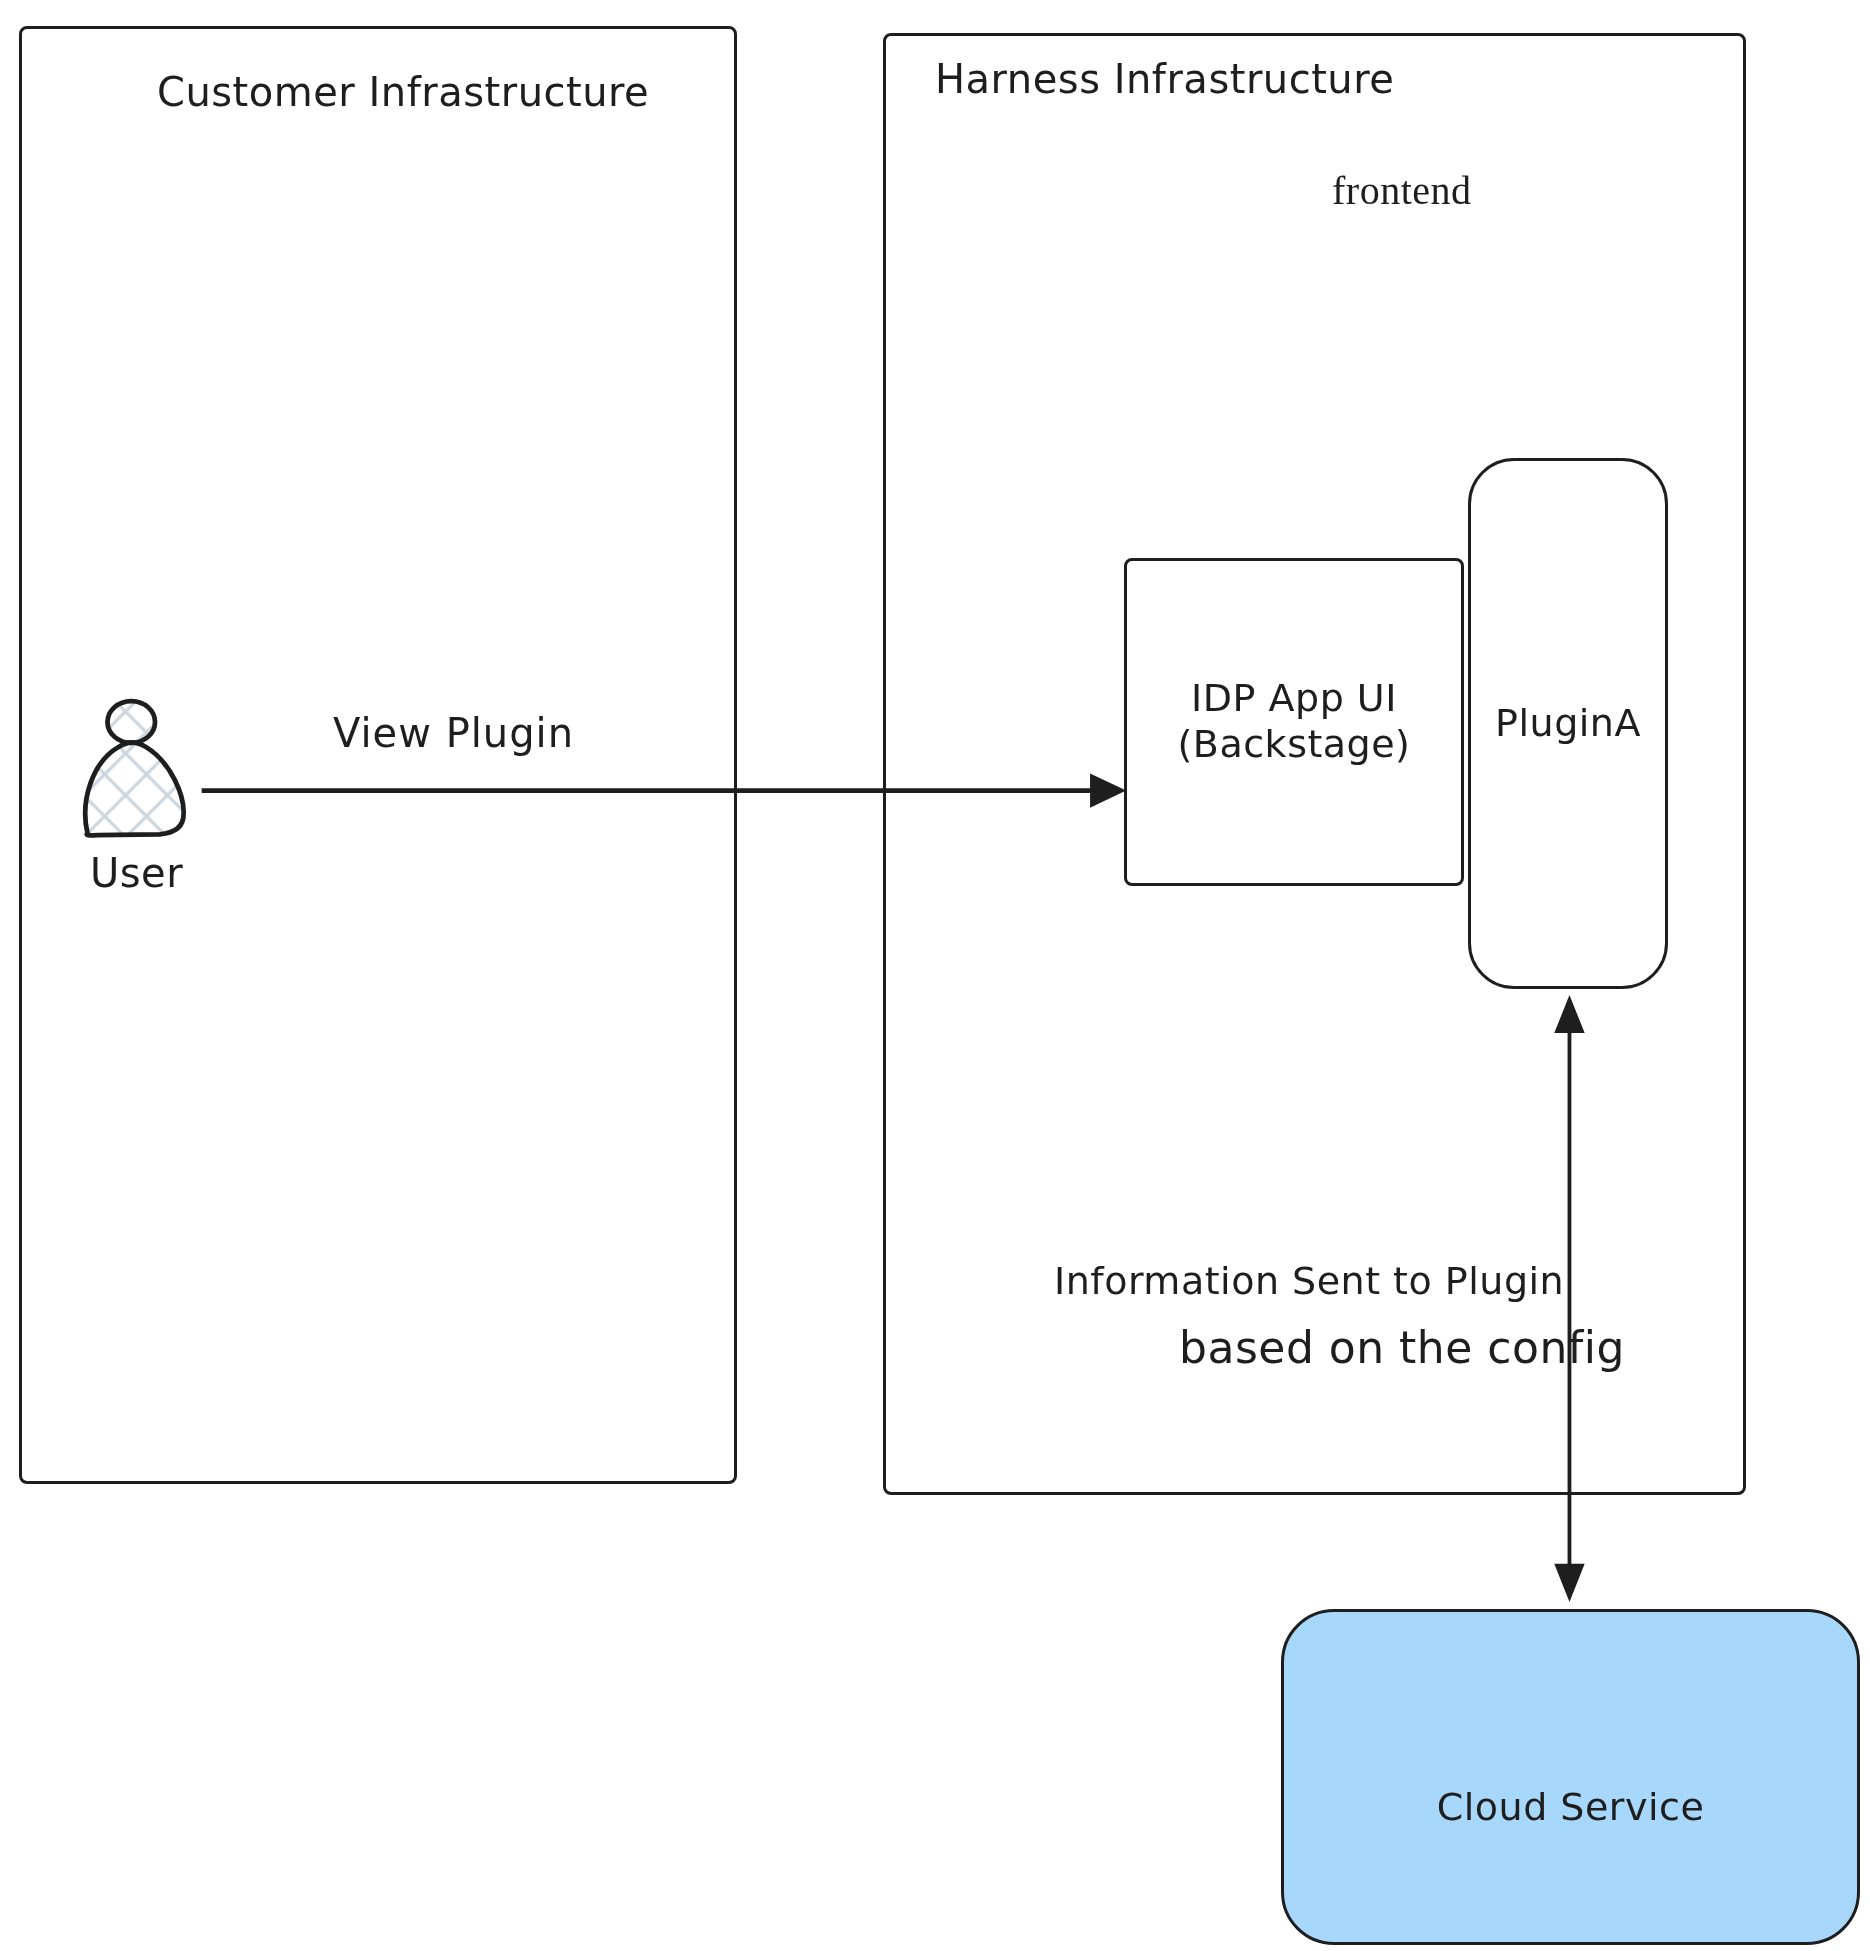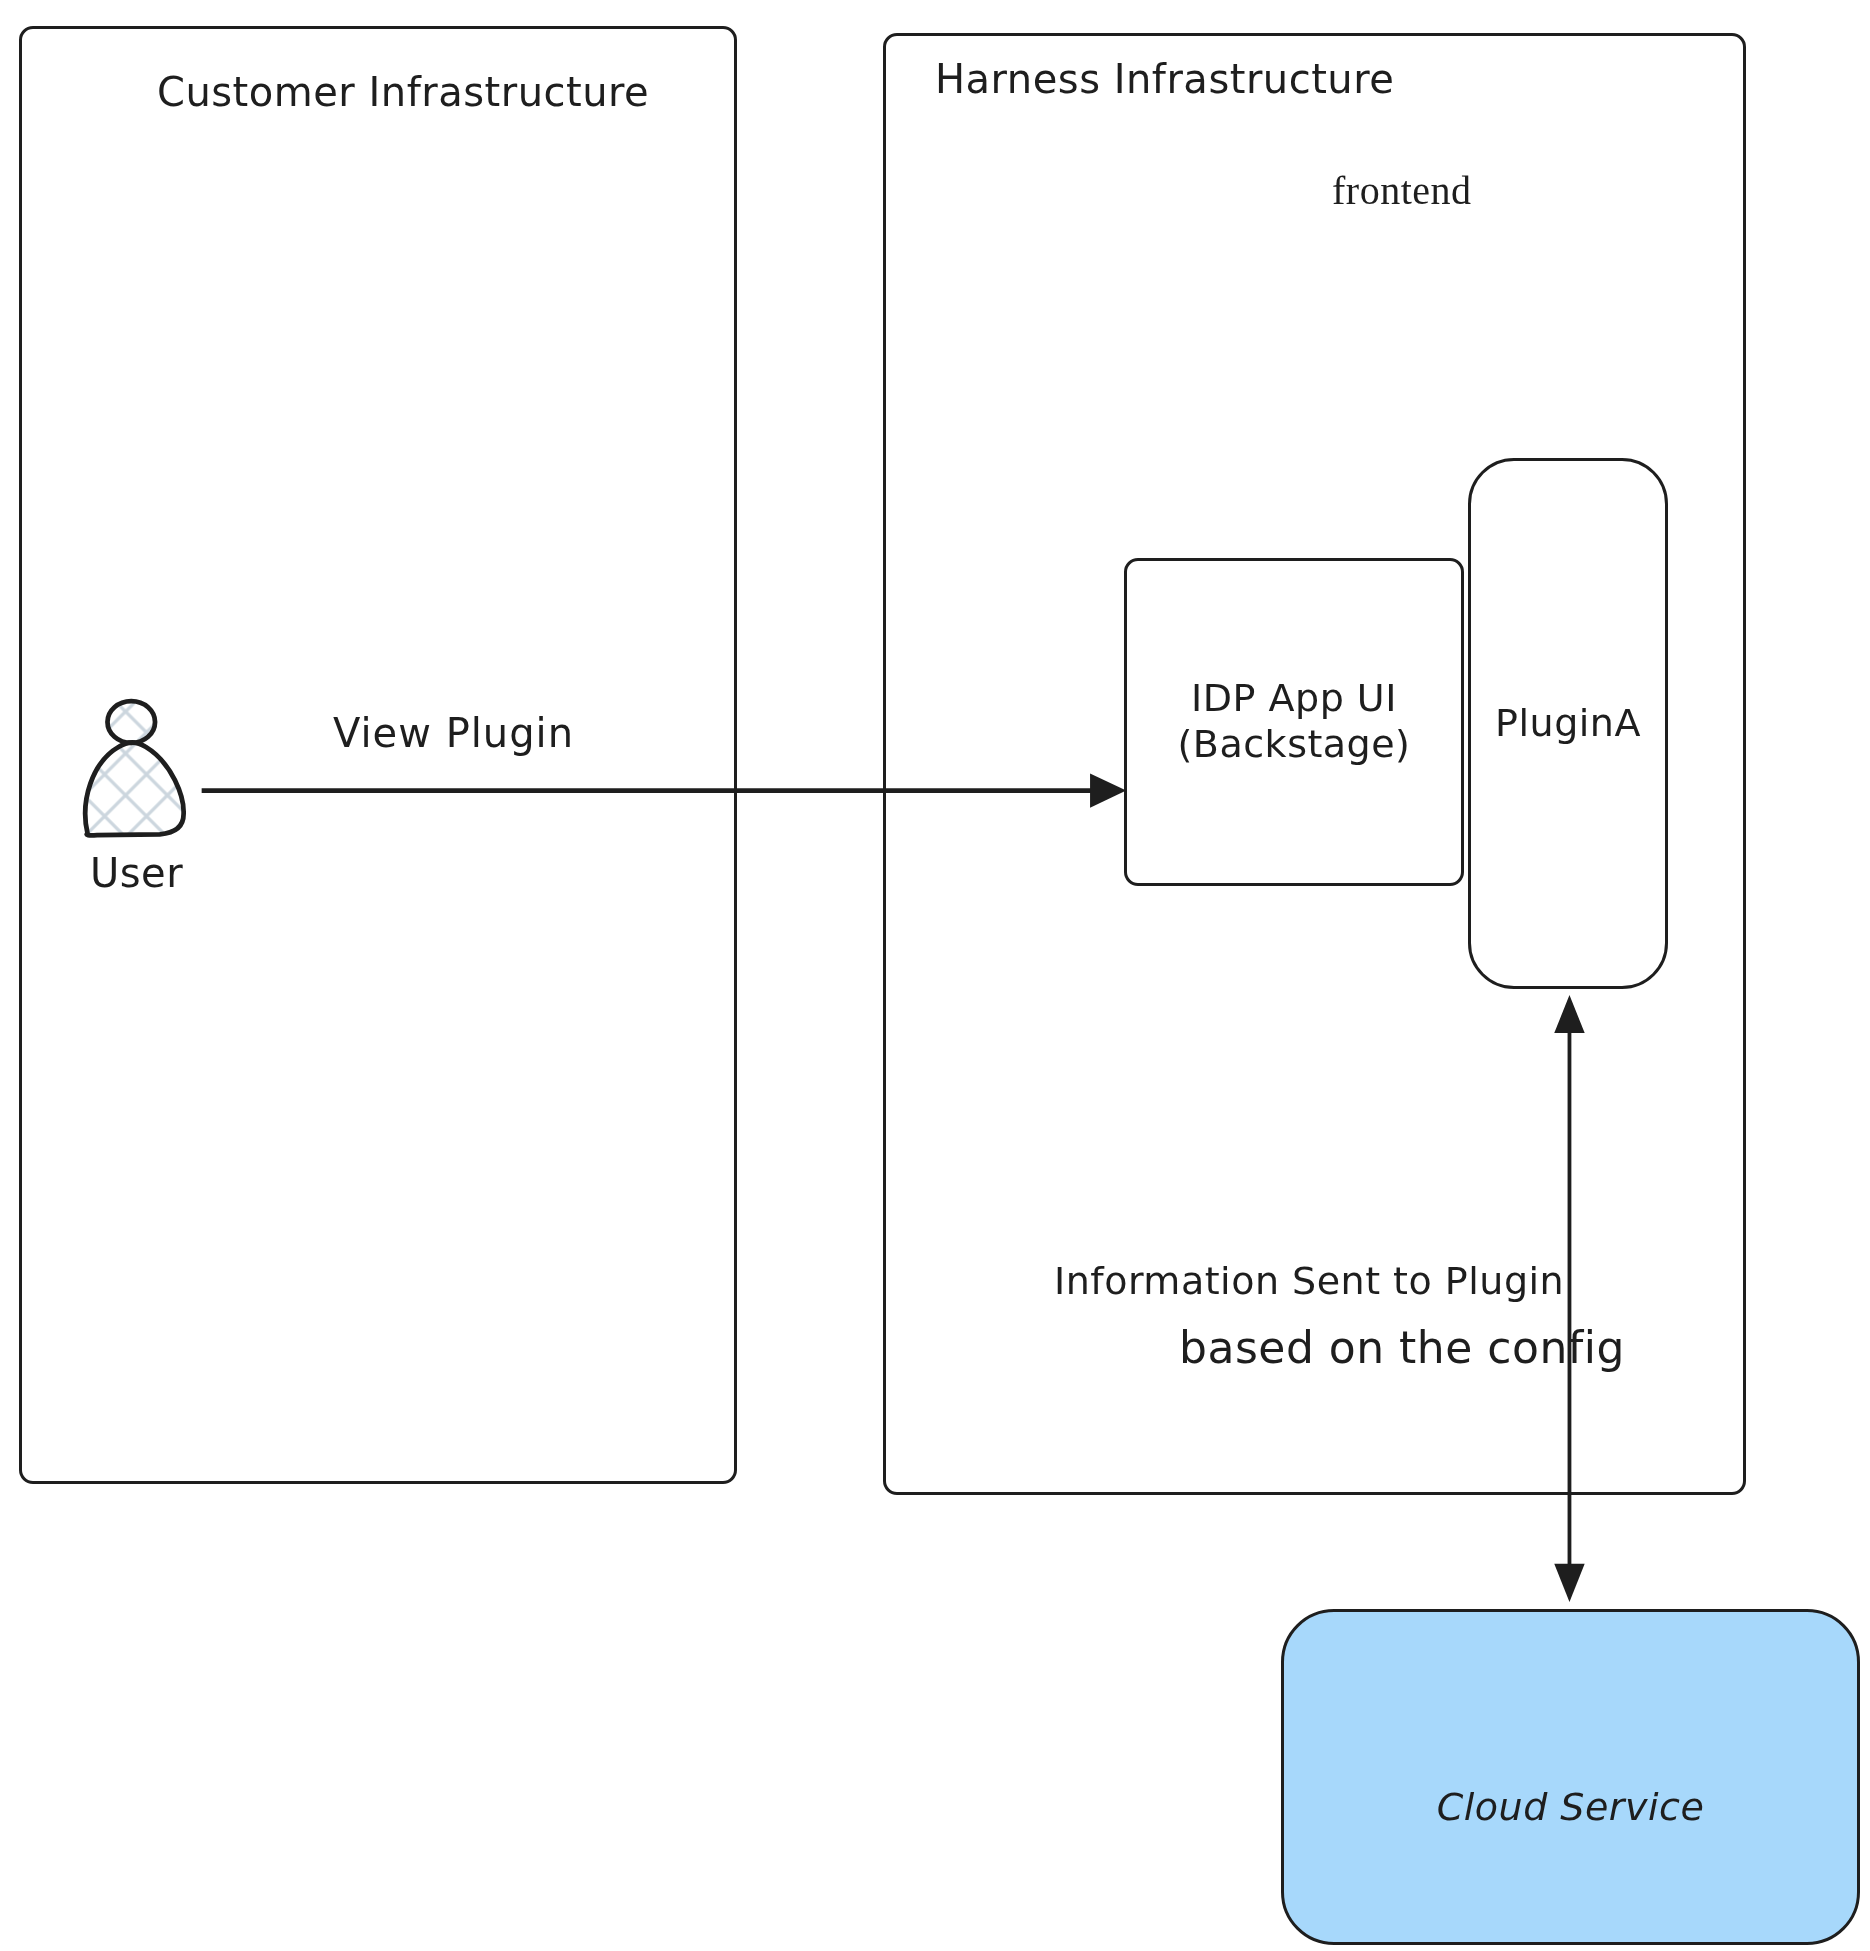--- a/index.html
+++ b/index.html
@@ -7,21 +7,21 @@
     position:relative;
     width:1871px;height:1952px;
     background:var(--bg,#ffffff);
     font-family:"DejaVu Sans","Liberation Sans",sans-serif;
     color:var(--stroke,#1e1e1e);
     overflow:hidden;
   }
   .box{
     position:absolute;
     border:3.8px solid var(--stroke,#1e1e1e);
-    border-radius:14px;
+    border-radius:8px;
     background:#ffffff;
     box-sizing:border-box;
   }
   .lbl{
     position:absolute;
     white-space:nowrap;
     font-size:40px;
     line-height:1.2;
     letter-spacing:0.5px;
   }
@@ -41,21 +41,20 @@
   #customer-title{left:119px;top:68px;margin-left:38px;}
   #harness-box{left:883px;top:33px;width:863px;height:1462px;}
   #harness-title{left:935px;top:55px;}
   #frontend-label{left:1332px;top:167px;font-family:Liberation Serif, serif;}
   #idp-box{left:1124px;top:558px;width:340px;height:328px;}
   #plugin-a-box{left:1468px;top:458px;width:200px;height:531px;border-radius:46px;}
   #cloud-box{
     left:1281px;top:1609px;width:579px;height:336px;
     border-radius:53px;
     background:var(--cloud-fill,#a7d8fb);
-    font-style:italic;
   }
   #cloud-box .node-label{padding-top:61px;}
   #view-plugin-label{left:333px;top:709px;font-size:40px;font-weight:normal;letter-spacing:1px;}
   #user-label{left:90px;top:849px;text-align:center;}
   #info-label-1{left:1054px;top:1259px;font-size:38px;text-align:right;}
   #info-label-2{left:1179px;top:1322px;font-size:44px;}
   #overlay{position:absolute;left:0;top:0;width:1871px;height:1952px;}
 </style>
 </head>
 <body>

